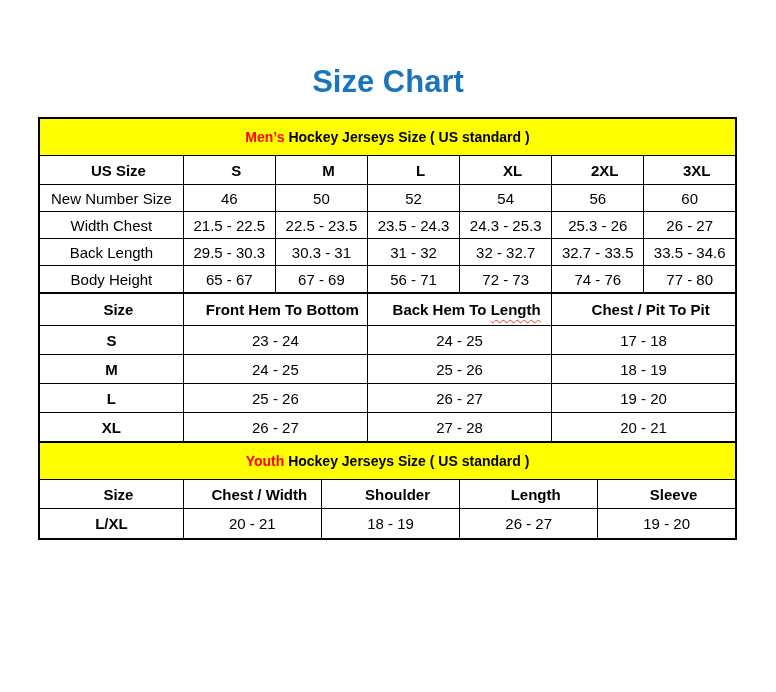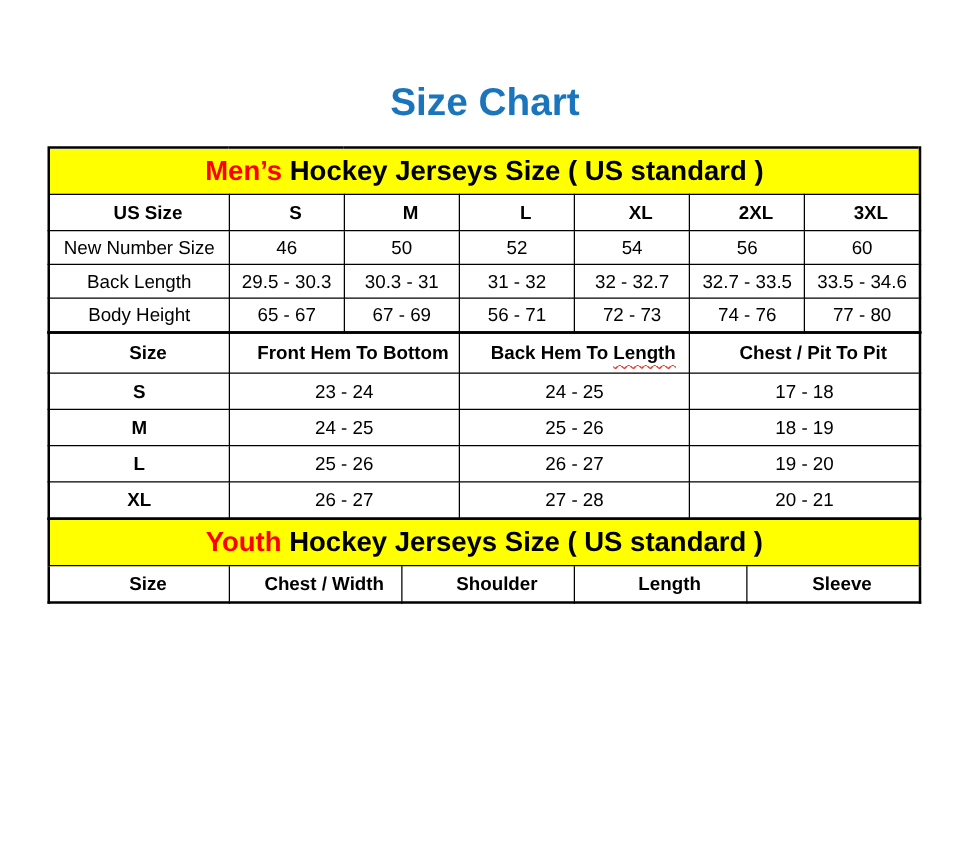--- a/index.html
+++ b/index.html
@@ -45,21 +45,21 @@
     vertical-align: middle;
     font-size: 15px;
     color: #000000;
     padding: 2px 2px;
     overflow: hidden;
     white-space: nowrap;
   }
   tr.band-row td {
     background: #ffff00;
     font-weight: bold;
-    font-size: 22px;
+    font-size: 14px;
     height: 32px;
     border-left: 2px solid #000;
     border-right: 2px solid #000;
   }
   tr.band-row .accent { color: #ff0000; }
   tr.col-header-row th { font-weight: bold; padding-left: 16px; }
   table.mens tr.col-header-row th { height: 24px; }
   table.mens tr.data-row td { height: 22px; }
   table.womens tr.col-header-row th { height: 27px; }
   table.womens tr.data-row td { height: 24px; }
@@ -106,20 +106,29 @@
           <tr class="data-row">
             <td>New Number Size</td>
             <td>46</td>
             <td>50</td>
             <td>52</td>
             <td>54</td>
             <td>56</td>
             <td>60</td>
           </tr>
           <tr class="data-row">
+            <td>Width Chest</td>
+            <td>21.5 - 22.5</td>
+            <td>22.5 - 23.5</td>
+            <td>23.5 - 24.3</td>
+            <td>24.3 - 25.3</td>
+            <td>25.3 - 26</td>
+            <td>26 - 27</td>
+          </tr>
+          <tr class="data-row">
             <td>Back Length</td>
             <td>29.5 - 30.3</td>
             <td>30.3 - 31</td>
             <td>31 - 32</td>
             <td>32 - 32.7</td>
             <td>32.7 - 33.5</td>
             <td>33.5 - 34.6</td>
           </tr>
           <tr class="data-row">
             <td>Body Height</td>
@@ -184,16 +193,23 @@
           <tr class="band-row">
             <td colspan="5"><span class="accent">Youth</span> Hockey Jerseys Size ( US standard )</td>
           </tr>
           <tr class="col-header-row">
             <th>Size</th>
             <th>Chest / Width</th>
             <th>Shoulder</th>
             <th>Length</th>
             <th>Sleeve</th>
           </tr>
+          <tr class="data-row">
+            <td class="bold">L/XL</td>
+            <td>20 - 21</td>
+            <td>18 - 19</td>
+            <td>26 - 27</td>
+            <td>19 - 20</td>
+          </tr>
         </tbody>
       </table>
     </div>
 </div>
 
 </body></html>

